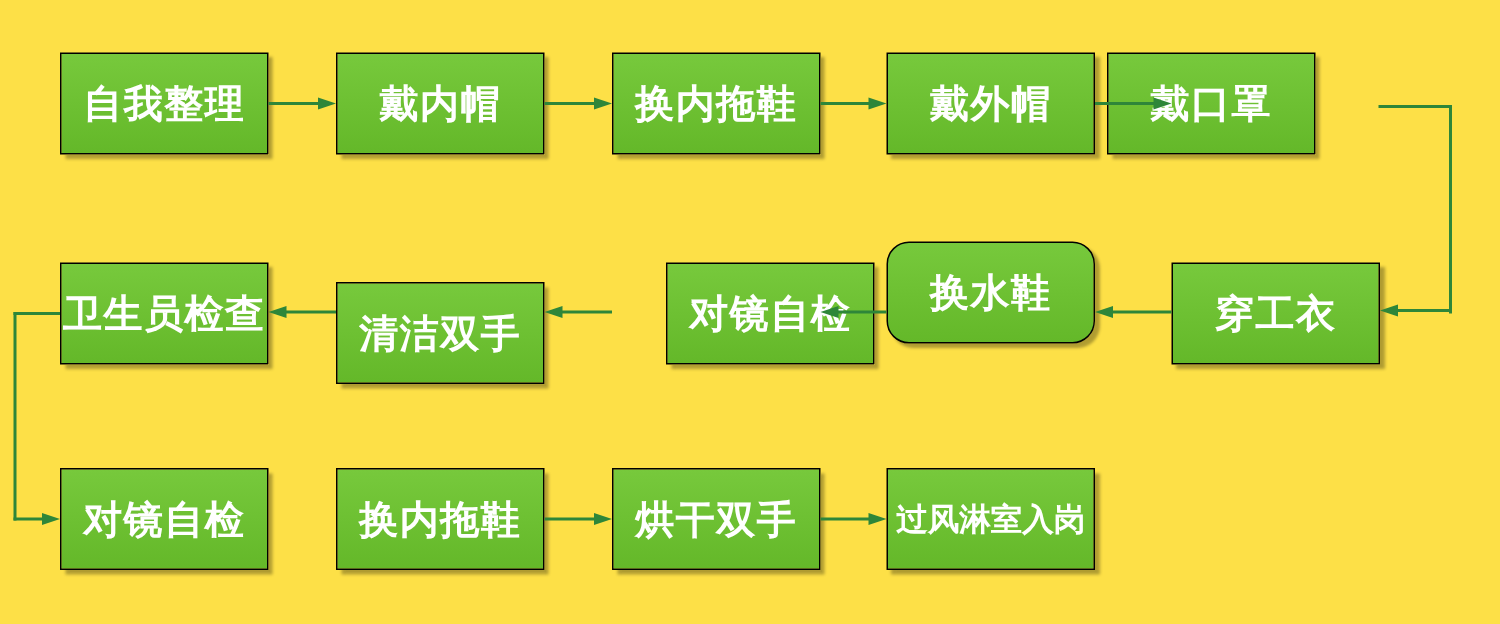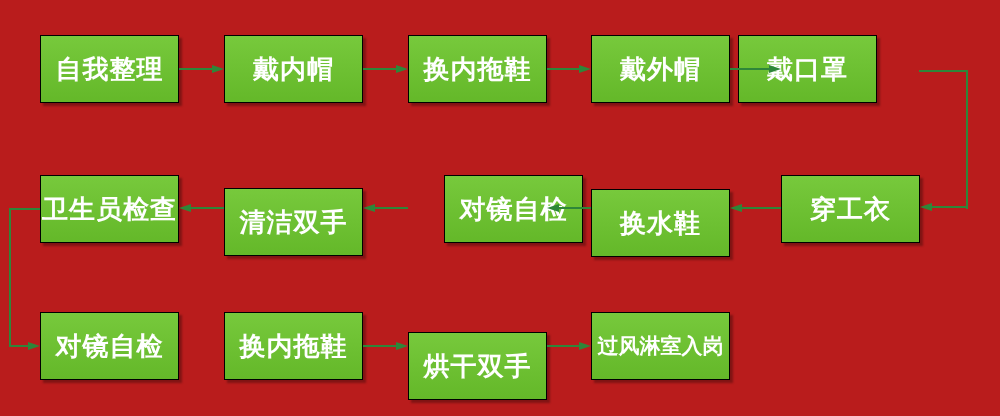--- a/index.html
+++ b/index.html
@@ -6,21 +6,21 @@
   html, body {
     margin: 0;
     padding: 0;
     background: #ffffff;
     font-family: "DejaVu Sans", sans-serif;
   }
   .canvas {
     position: relative;
     width: 1000px;
     height: 416px;
-    background: #b91c1c;
+    background: #fde047;
     overflow: hidden;
   }
   .node {
     position: absolute;
     width: 139px;
     height: 68px;
     box-sizing: border-box;
     background: linear-gradient(180deg, var(--fill-top, #77c93c), var(--fill-bottom, #64b829));
     border: 1px solid var(--border, #000000);
     box-shadow: 3px 3px 2px rgba(0,0,0,0.30);
@@ -52,28 +52,28 @@
 
 <div class="canvas">
 
   <div class="node" style="left:40px;  top:35px;">自我整理</div>
   <div class="node" style="left:224px; top:35px;">戴内帽</div>
   <div class="node" style="left:408px; top:35px;">换内拖鞋</div>
   <div class="node" style="left:591px; top:35px;">戴外帽</div>
   <div class="node" style="left:738px; top:35px;">戴口罩</div>
 
   <div class="node" style="left:781px; top:175px;">穿工衣</div>
-  <div class="node" style="left:591px; top:189px;">换水鞋</div>
+  <div class="node" style="left:591px; top:161px;border-radius:15px;">换水鞋</div>
   <div class="node" style="left:408px; top:175px;margin-left:36px;">对镜自检</div>
   <div class="node" style="left:224px; top:175px;margin-top:13px;">清洁双手</div>
   <div class="node" style="left:40px;  top:175px;">卫生员检查</div>
 
   <div class="node" style="left:40px;  top:312px;">对镜自检</div>
   <div class="node" style="left:224px; top:312px;">换内拖鞋</div>
-  <div class="node" style="left:408px; top:312px;margin-top:20px;">烘干双手</div>
+  <div class="node" style="left:408px; top:312px;">烘干双手</div>
   <div class="node small-text" style="left:591px; top:312px;">过风淋室入岗</div>
 
   <div class="arrow arrow-r" style="left:179px; top:63px; width:45px;">
       <span class="shaft"></span>
       <span class="head"></span>
     </div>
   <div class="arrow arrow-r" style="left:363px; top:63px; width:45px;">
       <span class="shaft"></span>
       <span class="head"></span>
     </div>

